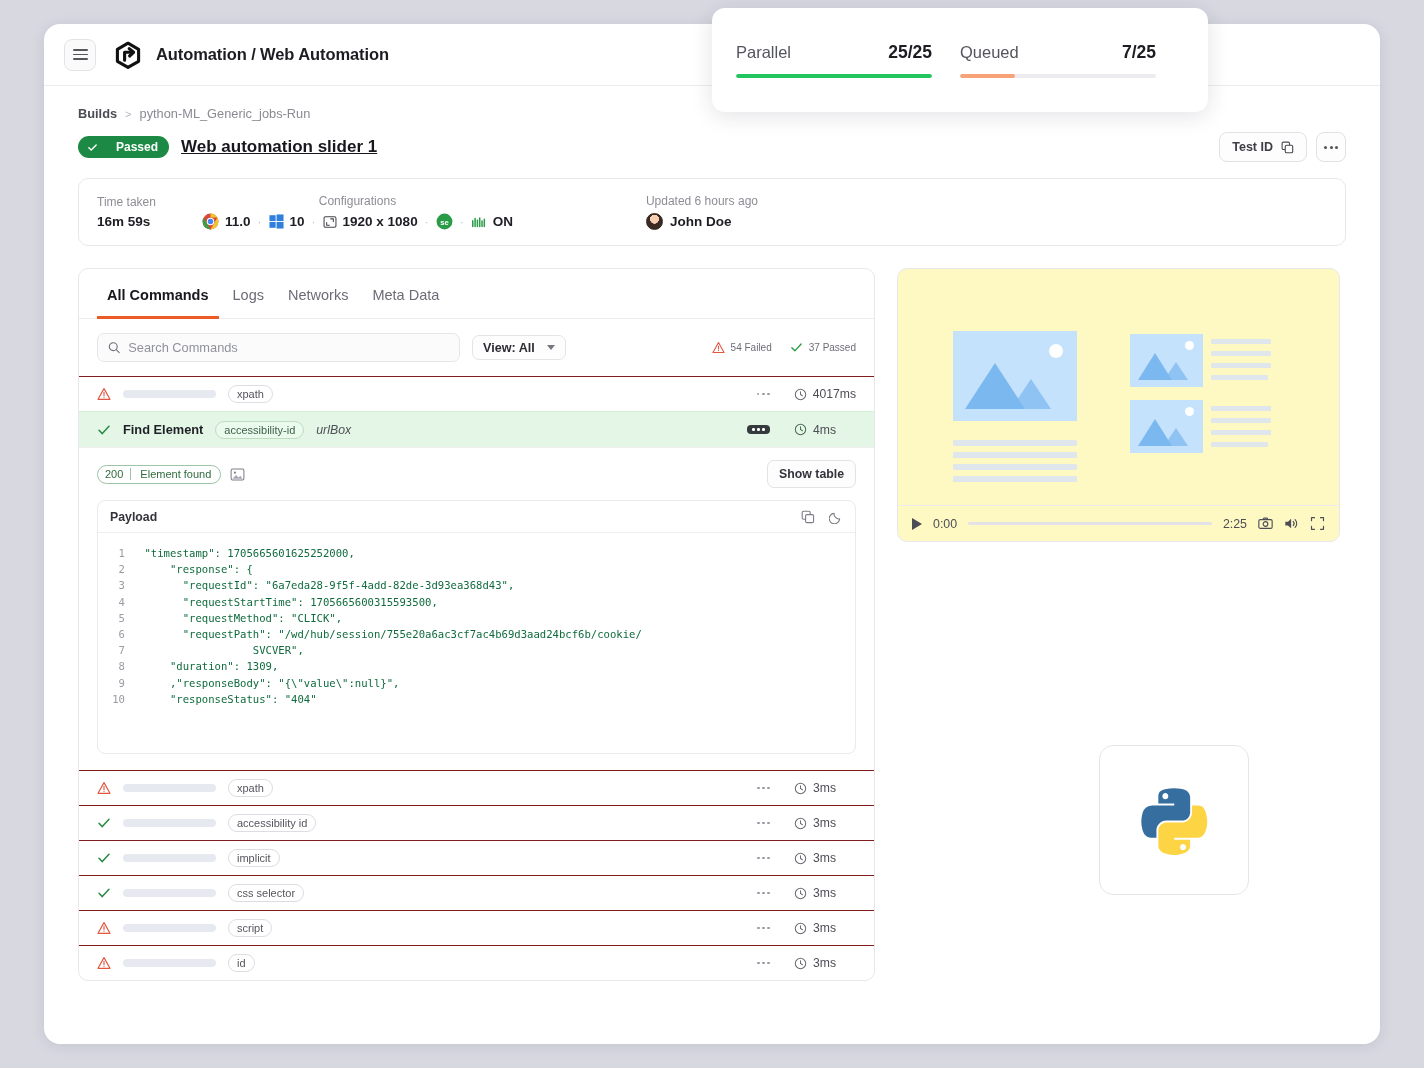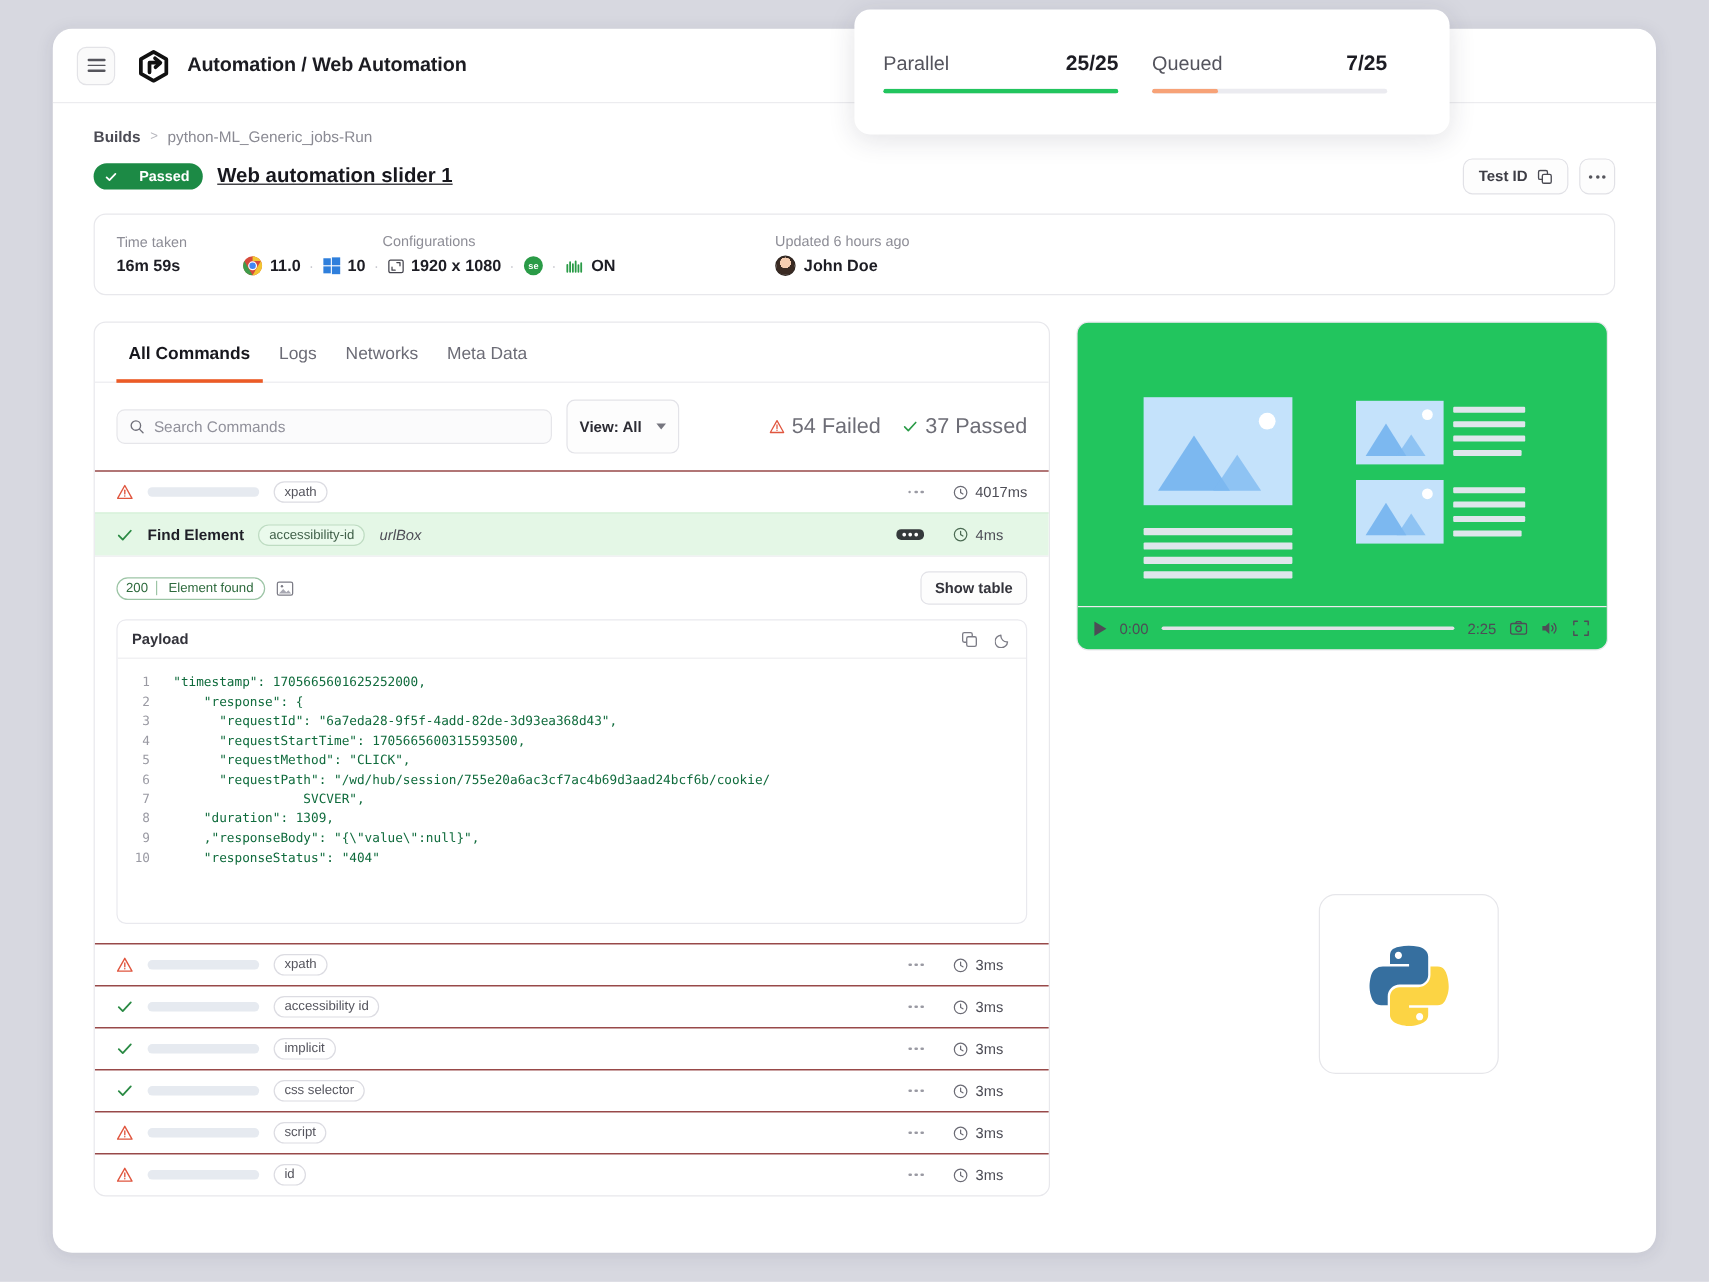--- a/index.html
+++ b/index.html
@@ -124,26 +124,26 @@
     border:1px solid #e6e6ea; border-radius:7px; background:#fbfbfc;
     display:flex; align-items:center; gap:8px; padding: 0 10px;
   }
   .search-box input {
     border:none; outline:none; background:transparent;
     font-size:12.8px; color:#33333b; width:100%;
     font-family: "Liberation Sans", sans-serif;
   }
   .search-box input::placeholder { color:#91919b; }
   .view-select {
-    height:45px; border:1px solid #e3e3e8; border-radius:7px; background:#fdfdfd;
+    height:25px; border:1px solid #e3e3e8; border-radius:7px; background:#fdfdfd;
     display:flex; align-items:center; gap:12px; padding: 0 10px;
     font-size:12.6px; font-weight:700; color:#2c2c34; cursor:pointer;
   }
   .caret { width:0;height:0;border-left:4px solid transparent;border-right:4px solid transparent;border-top:5px solid #76767f; }
-  .counts { margin-left:auto; display:flex; align-items:center; gap:18px; font-size:18px; }
+  .counts { margin-left:auto; display:flex; align-items:center; gap:18px; font-size:10px; }
   .count-fail { color:#6d6d76; display:flex; align-items:center; gap:6px; }
   .count-pass { color:#6d6d76; display:flex; align-items:center; gap:6px; }
 
   
   .cmd-row {
     height:35px; display:flex; align-items:center;
     padding: 0 18px; gap:12px;
     border-top:1px solid #7f1d1d;
     font-size:12.3px; color:#4d4d56;
   }
@@ -193,21 +193,21 @@
     border-bottom:1px solid #eeeef1;
     font-size:12.3px; color:#33333b; font-weight:600;
   }
   .payload-head .icons { margin-left:auto; display:flex; align-items:center; gap:14px; }
   .code-area { padding: 12px 0 22px 0; height: 220px; }
   .code-line { display:flex; font-family:"DejaVu Sans Mono", monospace; font-size:10.6px; line-height:16.2px; }
   .ln { width:40px; text-align:right; padding-right:13px; color:#9a9aa3; flex:0 0 auto; }
   .lc { color:#0f6b3c; white-space:pre; }
 
   
-  .preview-card { border:1px solid #e8e8ec; border-radius:10px; background:#22c55e; overflow:hidden; }
+  .preview-card { border:1px solid #e8e8ec; border-radius:10px; background:#fef9c3; overflow:hidden; }
   .preview-stage { height:236px; position:relative; }
   .ph-img { background:#c4e2fb; position:absolute; }
   .ph-line { background:#dfe6ec; position:absolute; border-radius:1px; }
   .ph-sun { width:14px;height:14px;border-radius:50%;background:#fff;position:absolute; }
   .player-bar {
     height:36px; border-top:1px solid #ececef;
     display:flex; align-items:center; gap:11px; padding: 0 14px;
   }
   .play-tri { width:0;height:0;border-left:10px solid #4d4d56;border-top:6.5px solid transparent;border-bottom:6.5px solid transparent; cursor:pointer; }
   .tcode { font-size:12.4px; color:#4d4d56; }

